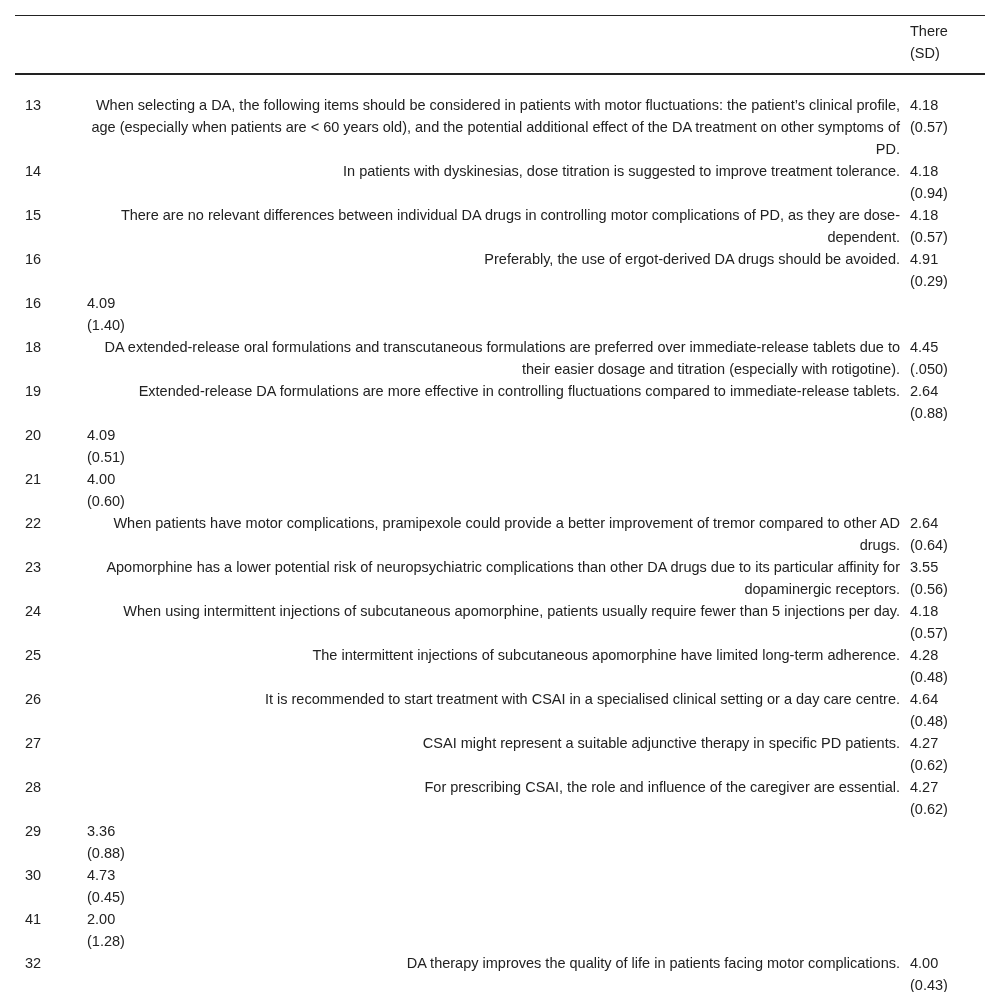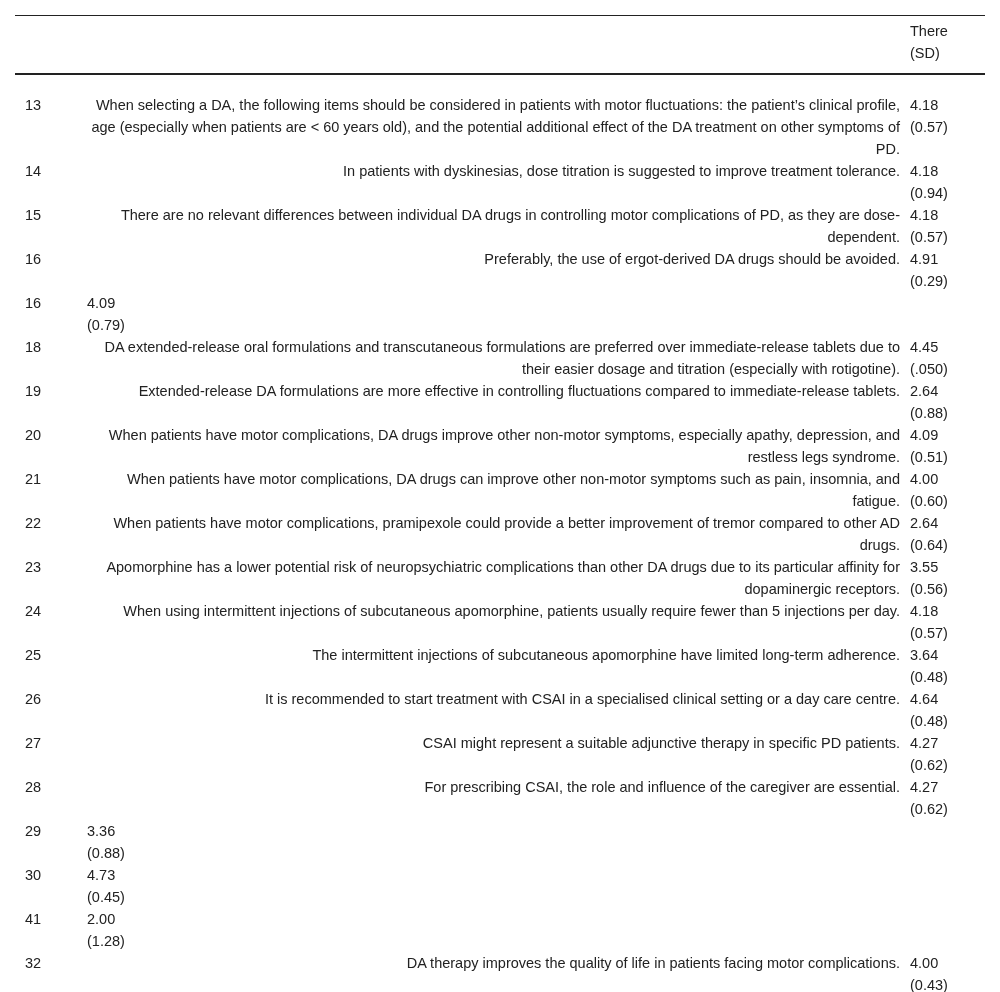--- a/index.html
+++ b/index.html
@@ -63,50 +63,48 @@
     <div class="c-text">Preferably, the use of ergot-derived DA drugs should be avoided.</div>
     <div class="c-mean">
       <div>4.91</div>
       <div>(0.29)</div>
     </div>
   </div>
       <div class="row">
     <div class="c-num">16</div>
     <div class="c-mean">
       <div>4.09</div>
-      <div>(0.79)</div>
+      <div>(1.40)</div>
     </div>
   </div>
       <div class="row">
     <div class="c-num">18</div>
     <div class="c-text">DA extended-release oral formulations and transcutaneous formulations are preferred over immediate-release tablets due to their easier dosage and titration (especially with rotigotine).</div>
     <div class="c-mean">
       <div>4.45</div>
       <div>(.050)</div>
     </div>
   </div>
       <div class="row">
     <div class="c-num">19</div>
     <div class="c-text">Extended-release DA formulations are more effective in controlling fluctuations compared to immediate-release tablets.</div>
     <div class="c-mean">
       <div>2.64</div>
       <div>(0.88)</div>
     </div>
   </div>
       <div class="row">
     <div class="c-num">20</div>
-    <div class="c-text">When patients have motor complications, DA drugs improve other non-motor symptoms, especially apathy, depression, and restless legs syndrome.</div>
     <div class="c-mean">
       <div>4.09</div>
       <div>(0.51)</div>
     </div>
   </div>
       <div class="row">
     <div class="c-num">21</div>
-    <div class="c-text">When patients have motor complications, DA drugs can improve other non-motor symptoms such as pain, insomnia, and fatigue.</div>
     <div class="c-mean">
       <div>4.00</div>
       <div>(0.60)</div>
     </div>
   </div>
       <div class="row">
     <div class="c-num">22</div>
     <div class="c-text">When patients have motor complications, pramipexole could provide a better improvement of tremor compared to other AD drugs.</div>
     <div class="c-mean">
       <div>2.64</div>
@@ -126,21 +124,21 @@
     <div class="c-text">When using intermittent injections of subcutaneous apomorphine, patients usually require fewer than 5 injections per day.</div>
     <div class="c-mean">
       <div>4.18</div>
       <div>(0.57)</div>
     </div>
   </div>
       <div class="row">
     <div class="c-num">25</div>
     <div class="c-text">The intermittent injections of subcutaneous apomorphine have limited long-term adherence.</div>
     <div class="c-mean">
-      <div>3.64</div>
+      <div>4.28</div>
       <div>(0.48)</div>
     </div>
   </div>
       <div class="row">
     <div class="c-num">26</div>
     <div class="c-text">It is recommended to start treatment with CSAI in a specialised clinical setting or a day care centre.</div>
     <div class="c-mean">
       <div>4.64</div>
       <div>(0.48)</div>
     </div>

